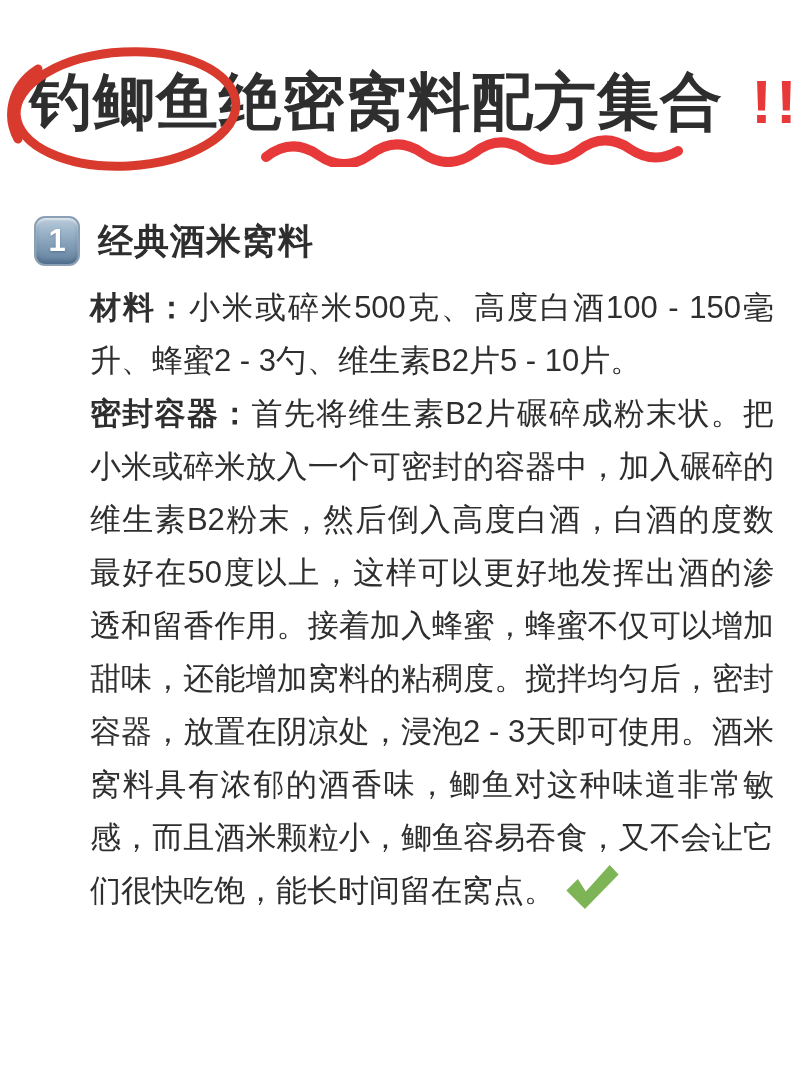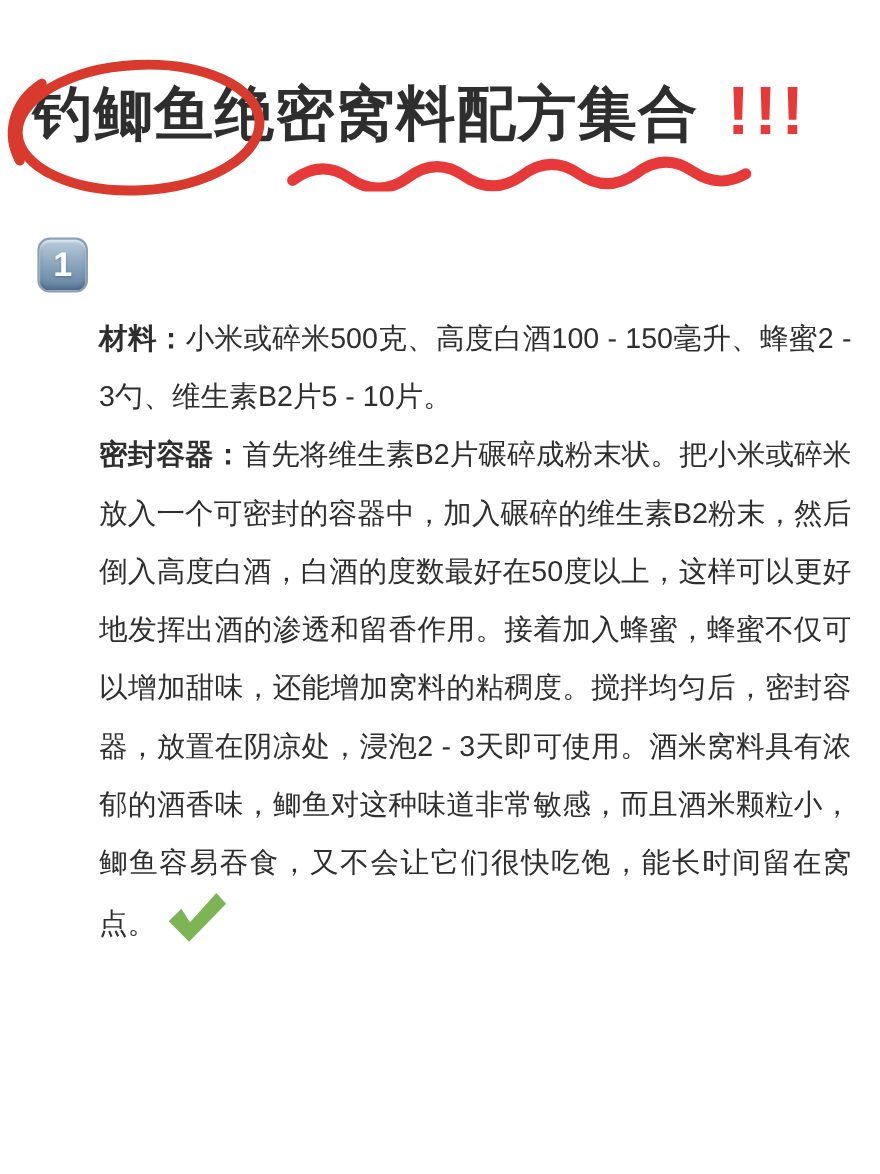--- a/index.html
+++ b/index.html
@@ -18,21 +18,21 @@
 
   
   .title-wrap {
     position: absolute;
     top: 70px;
     left: 30px;
     white-space: nowrap;
     line-height: 63px;
   }
   .title-text {
-    font-size: 54px;
+    font-size: 62px;
     font-weight: bold;
     color: #2e2e2e;
     letter-spacing: 1px;
     text-align: right;
   }
   .title-bang {
     font-size: 62px;
     font-weight: bold;
     color: #e8393a;
     margin-left: 10px;
@@ -85,21 +85,21 @@
     color: #2e2e2e;
     letter-spacing: 1px;
   }
 
   
   .body-text {
     position: absolute;
     top: 281px;
     left: 90px;
     width: 684px;
-    font-size: 26px;
+    font-size: 31px;
     line-height: 53px;
     text-align: justify;
     color: #2e2e2e;
   }
   .body-text p { margin: 0; }
   .para-label { font-weight: bold; }
   .check-icon-svg {
     display: inline-block;
     width: 58px;
     height: 46px;
@@ -124,20 +124,21 @@
       <svg class="wave-svg" viewBox="0 0 448 34" fill="none" xmlns="http://www.w3.org/2000/svg">
         <path d="M6 24 q 26 -20 52 -2 q 26 18 52 0 q 26 -20 52 -2 q 26 18 52 0 q 26 -20 52 -2 q 26 18 52 0 q 26 -20 52 -2 q 24 16 48 2" stroke="#e8393a" stroke-width="10" stroke-linecap="round"></path>
       </svg>
     </span><span class="title-bang">!!!</span>
   </div>
 
   <div class="section-header">
     <div class="num-badge">
       <span>1</span>
     </div>
+    <div class="section-heading">经典酒米窝料</div>
   </div>
 
   <div class="body-text">
     <p><span class="para-label">材料：</span><span>小米或碎米500克、高度白酒100 - 150毫升、蜂蜜2 - 3勺、维生素B2片5 - 10片。</span></p>
     <p><span class="para-label">密封容器：</span><span>首先将维生素B2片碾碎成粉末状。把小米或碎米放入一个可密封的容器中，加入碾碎的维生素B2粉末，然后倒入高度白酒，白酒的度数最好在50度以上，这样可以更好地发挥出酒的渗透和留香作用。接着加入蜂蜜，蜂蜜不仅可以增加甜味，还能增加窝料的粘稠度。搅拌均匀后，密封容器，放置在阴凉处，浸泡2 - 3天即可使用。酒米窝料具有浓郁的酒香味，鲫鱼对这种味道非常敏感，而且酒米颗粒小，鲫鱼容易吞食，又不会让它们很快吃饱，能长时间留在窝点。</span><svg class="check-icon-svg" viewBox="0 0 64 52" xmlns="http://www.w3.org/2000/svg">
           <polygon points="3,30 16,17 25,31 52,1 62,12 24,51" fill="#7db455"></polygon>
         </svg></p>
   </div>
 
 </div>

